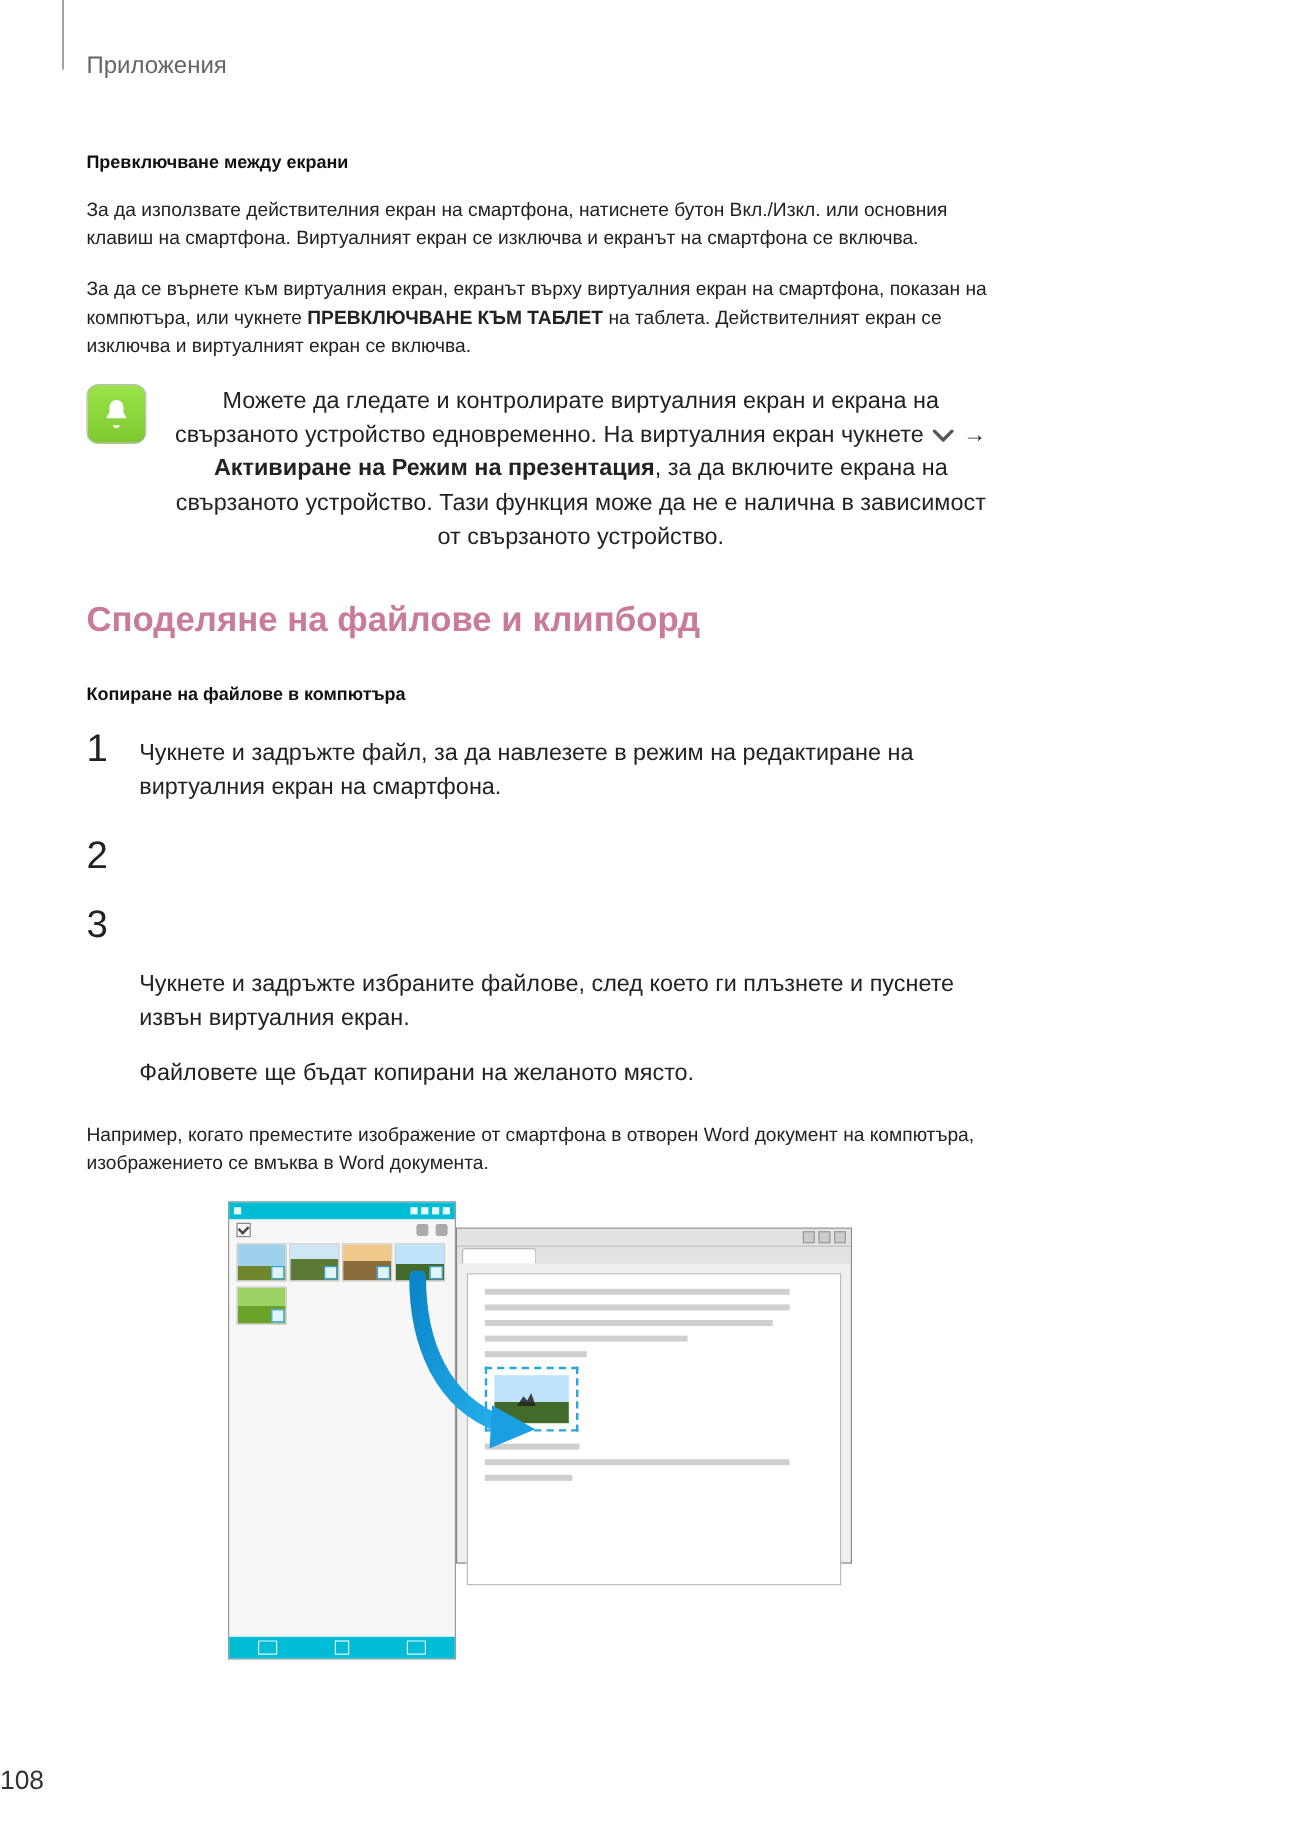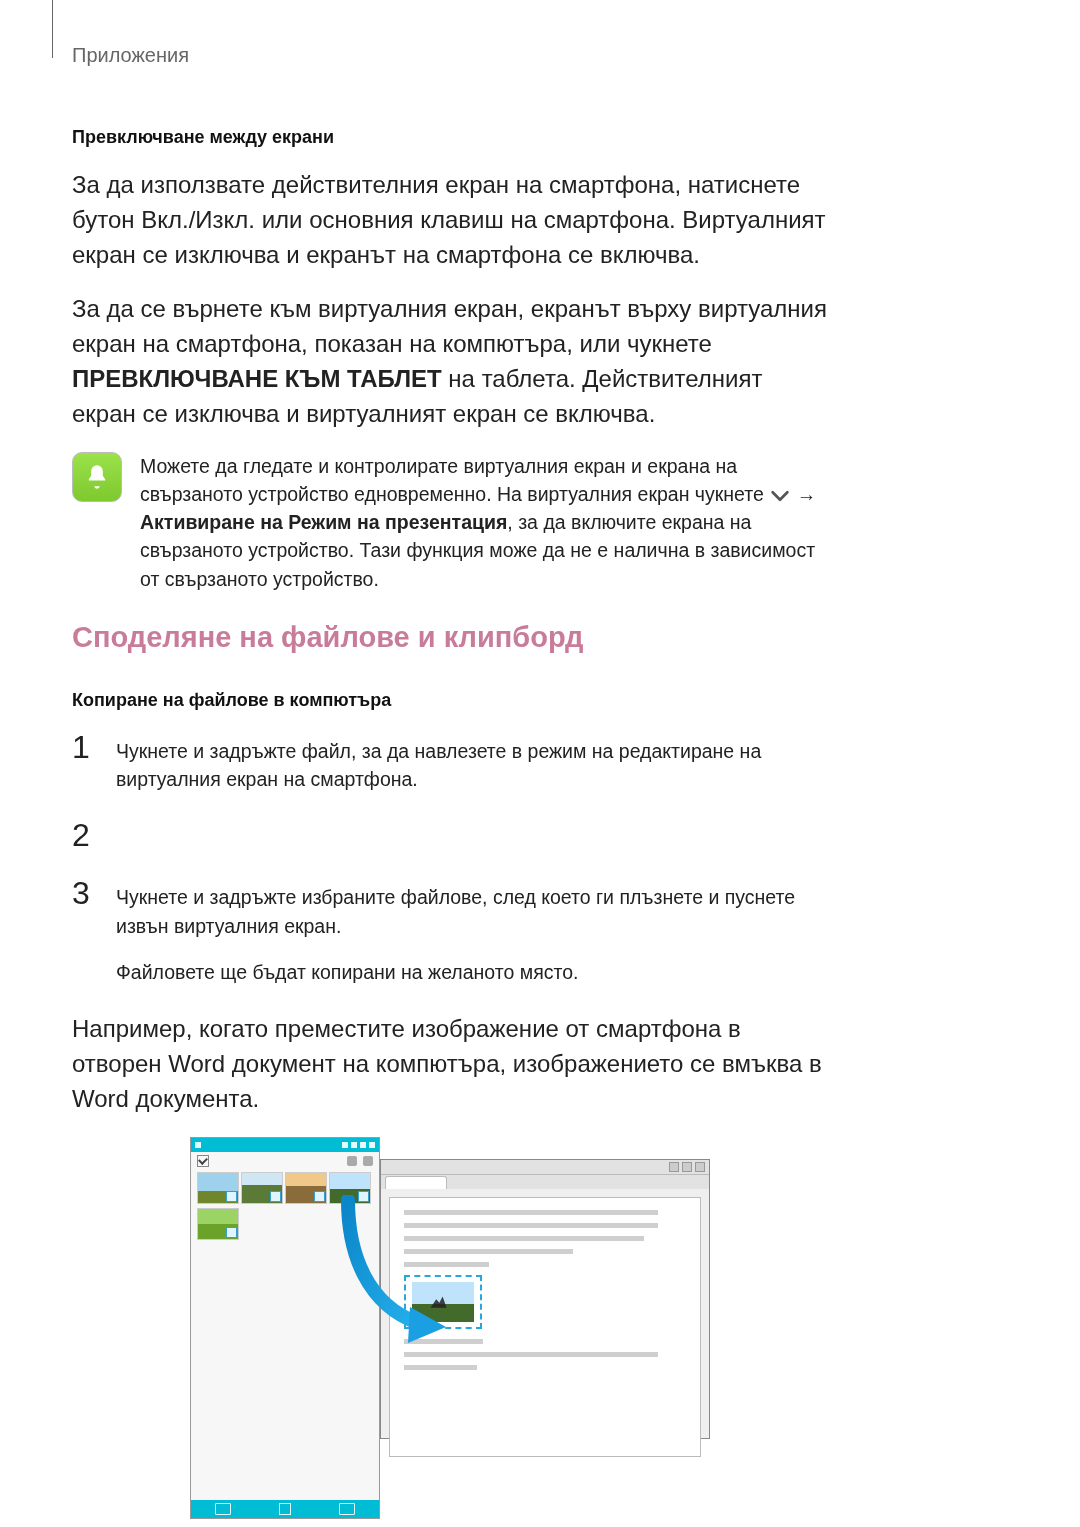--- a/index.html
+++ b/index.html
@@ -24,37 +24,38 @@
     width: 1px;
     height: 58px;
     background: #666;
   }
   .header-label {
     font-size: 20px;
     color: #666;
     margin: 0 0 60px 0;
   }
   .h3 {
-    font-size: 18px;
+    font-size: 15px;
     font-weight: 700;
     color: #111;
     margin: 0 0 20px 0;
   }
   p.body {
-    font-size: 24px;
+    font-size: 16px;
     line-height: 1.45;
     margin: 0 0 20px 0;
     color: #222;
   }
   .bold { font-weight: 700; }
   .note {
     display: flex;
     align-items: flex-start;
     gap: 18px;
-    margin: 0 0 28px 0;
+    margin: 0 0 40px 0;
+    text-align: center;
   }
   .note-icon {
     flex: 0 0 auto;
     width: 48px;
     height: 48px;
     border-radius: 10px;
     border: 1px solid #bbb;
     background: linear-gradient(#9be24b,#7ec92e);
     display: flex;
     align-items: center;
@@ -94,21 +95,21 @@
     font-size: 32px;
     font-weight: 400;
     line-height: 1;
     color: #222;
   }
   .step-text {
     font-size: 19.5px;
     line-height: 1.45;
     padding-top: 6px;
   }
-  .step-text .para { margin-bottom: 18px; }
+  .step-text .para { margin-bottom: 18px; margin-top: 46px; }
   .illustration {
     margin: 6px auto 0 auto;
     width: 520px;
     height: 398px;
     position: relative;
   }
   .phone {
     position: absolute;
     top: 0; left: 0;
     width: 190px;

